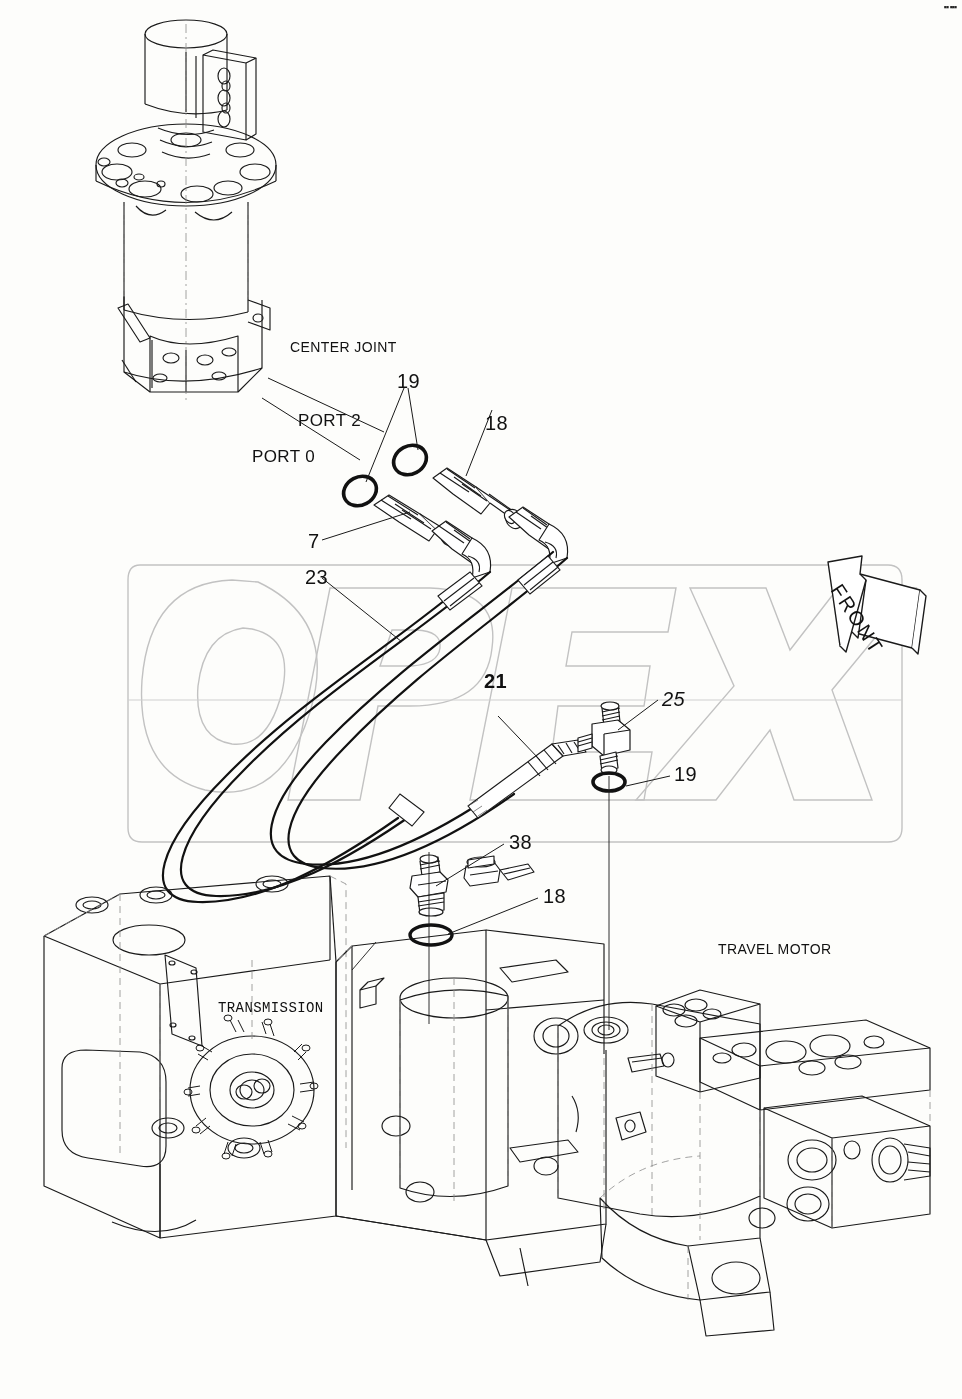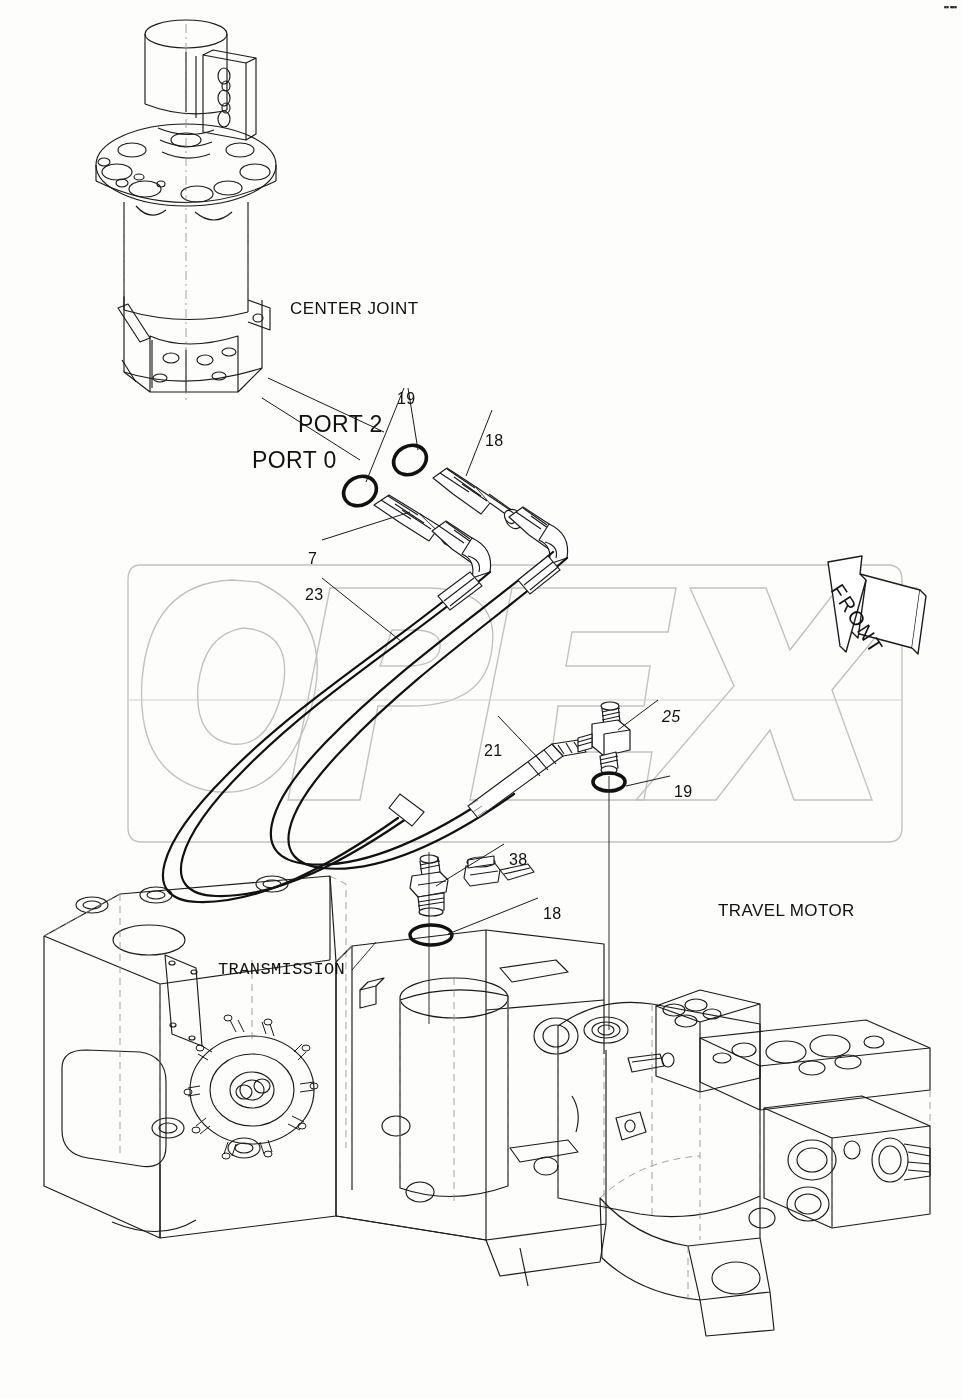--- a/index.html
+++ b/index.html
@@ -23,28 +23,28 @@
     height: 1399px;
   }
   .lbl {
     position: absolute;
     font-family: "Liberation Sans", sans-serif;
     color: #111111;
     white-space: nowrap;
     letter-spacing: 0.4px;
   }
   .lbl-section {
+    font-size: 14px;
+    margin-top: 40px;
+  }
+  .lbl-port {
     font-size: 17px;
   }
-  .lbl-port {
-    font-size: 23px;
-  }
   .lbl-num {
-    font-size: 16px;
-    margin-top: 20px;
+    font-size: 20px;
   }
   .corner-mark {
     position: absolute;
     right: 6px;
     top: 2px;
     font-size: 9px;
     color: #222;
     letter-spacing: -1px;
     font-family: "Liberation Sans", sans-serif;
   }
@@ -511,21 +511,21 @@
   <div class="lbl lbl-port" style="left:252px; top:447px;">PORT 0</div>
 
   <div class="lbl lbl-num" style="left:397px; top:370px;">19</div>
 
   <div class="lbl lbl-num" style="left:485px; top:412px;">18</div>
 
   <div class="lbl lbl-num" style="left:308px; top:530px;">7</div>
 
   <div class="lbl lbl-num" style="left:305px; top:566px;">23</div>
 
-  <div class="lbl lbl-num" style="left:484px; top:722px;">21</div>
+  <div class="lbl lbl-num" style="left:484px; top:670px;font-weight:bold;">21</div>
 
   <div class="lbl lbl-num" style="left:662px; top:688px;font-style:italic;">25</div>
 
   <div class="lbl lbl-num" style="left:674px; top:763px;">19</div>
 
   <div class="lbl lbl-num" style="left:509px; top:831px;">38</div>
 
   <div class="lbl lbl-num" style="left:543px; top:885px;">18</div>
 
   <div class="lbl" style="left:845px; top:580px; font-size:20px; letter-spacing:2px;

